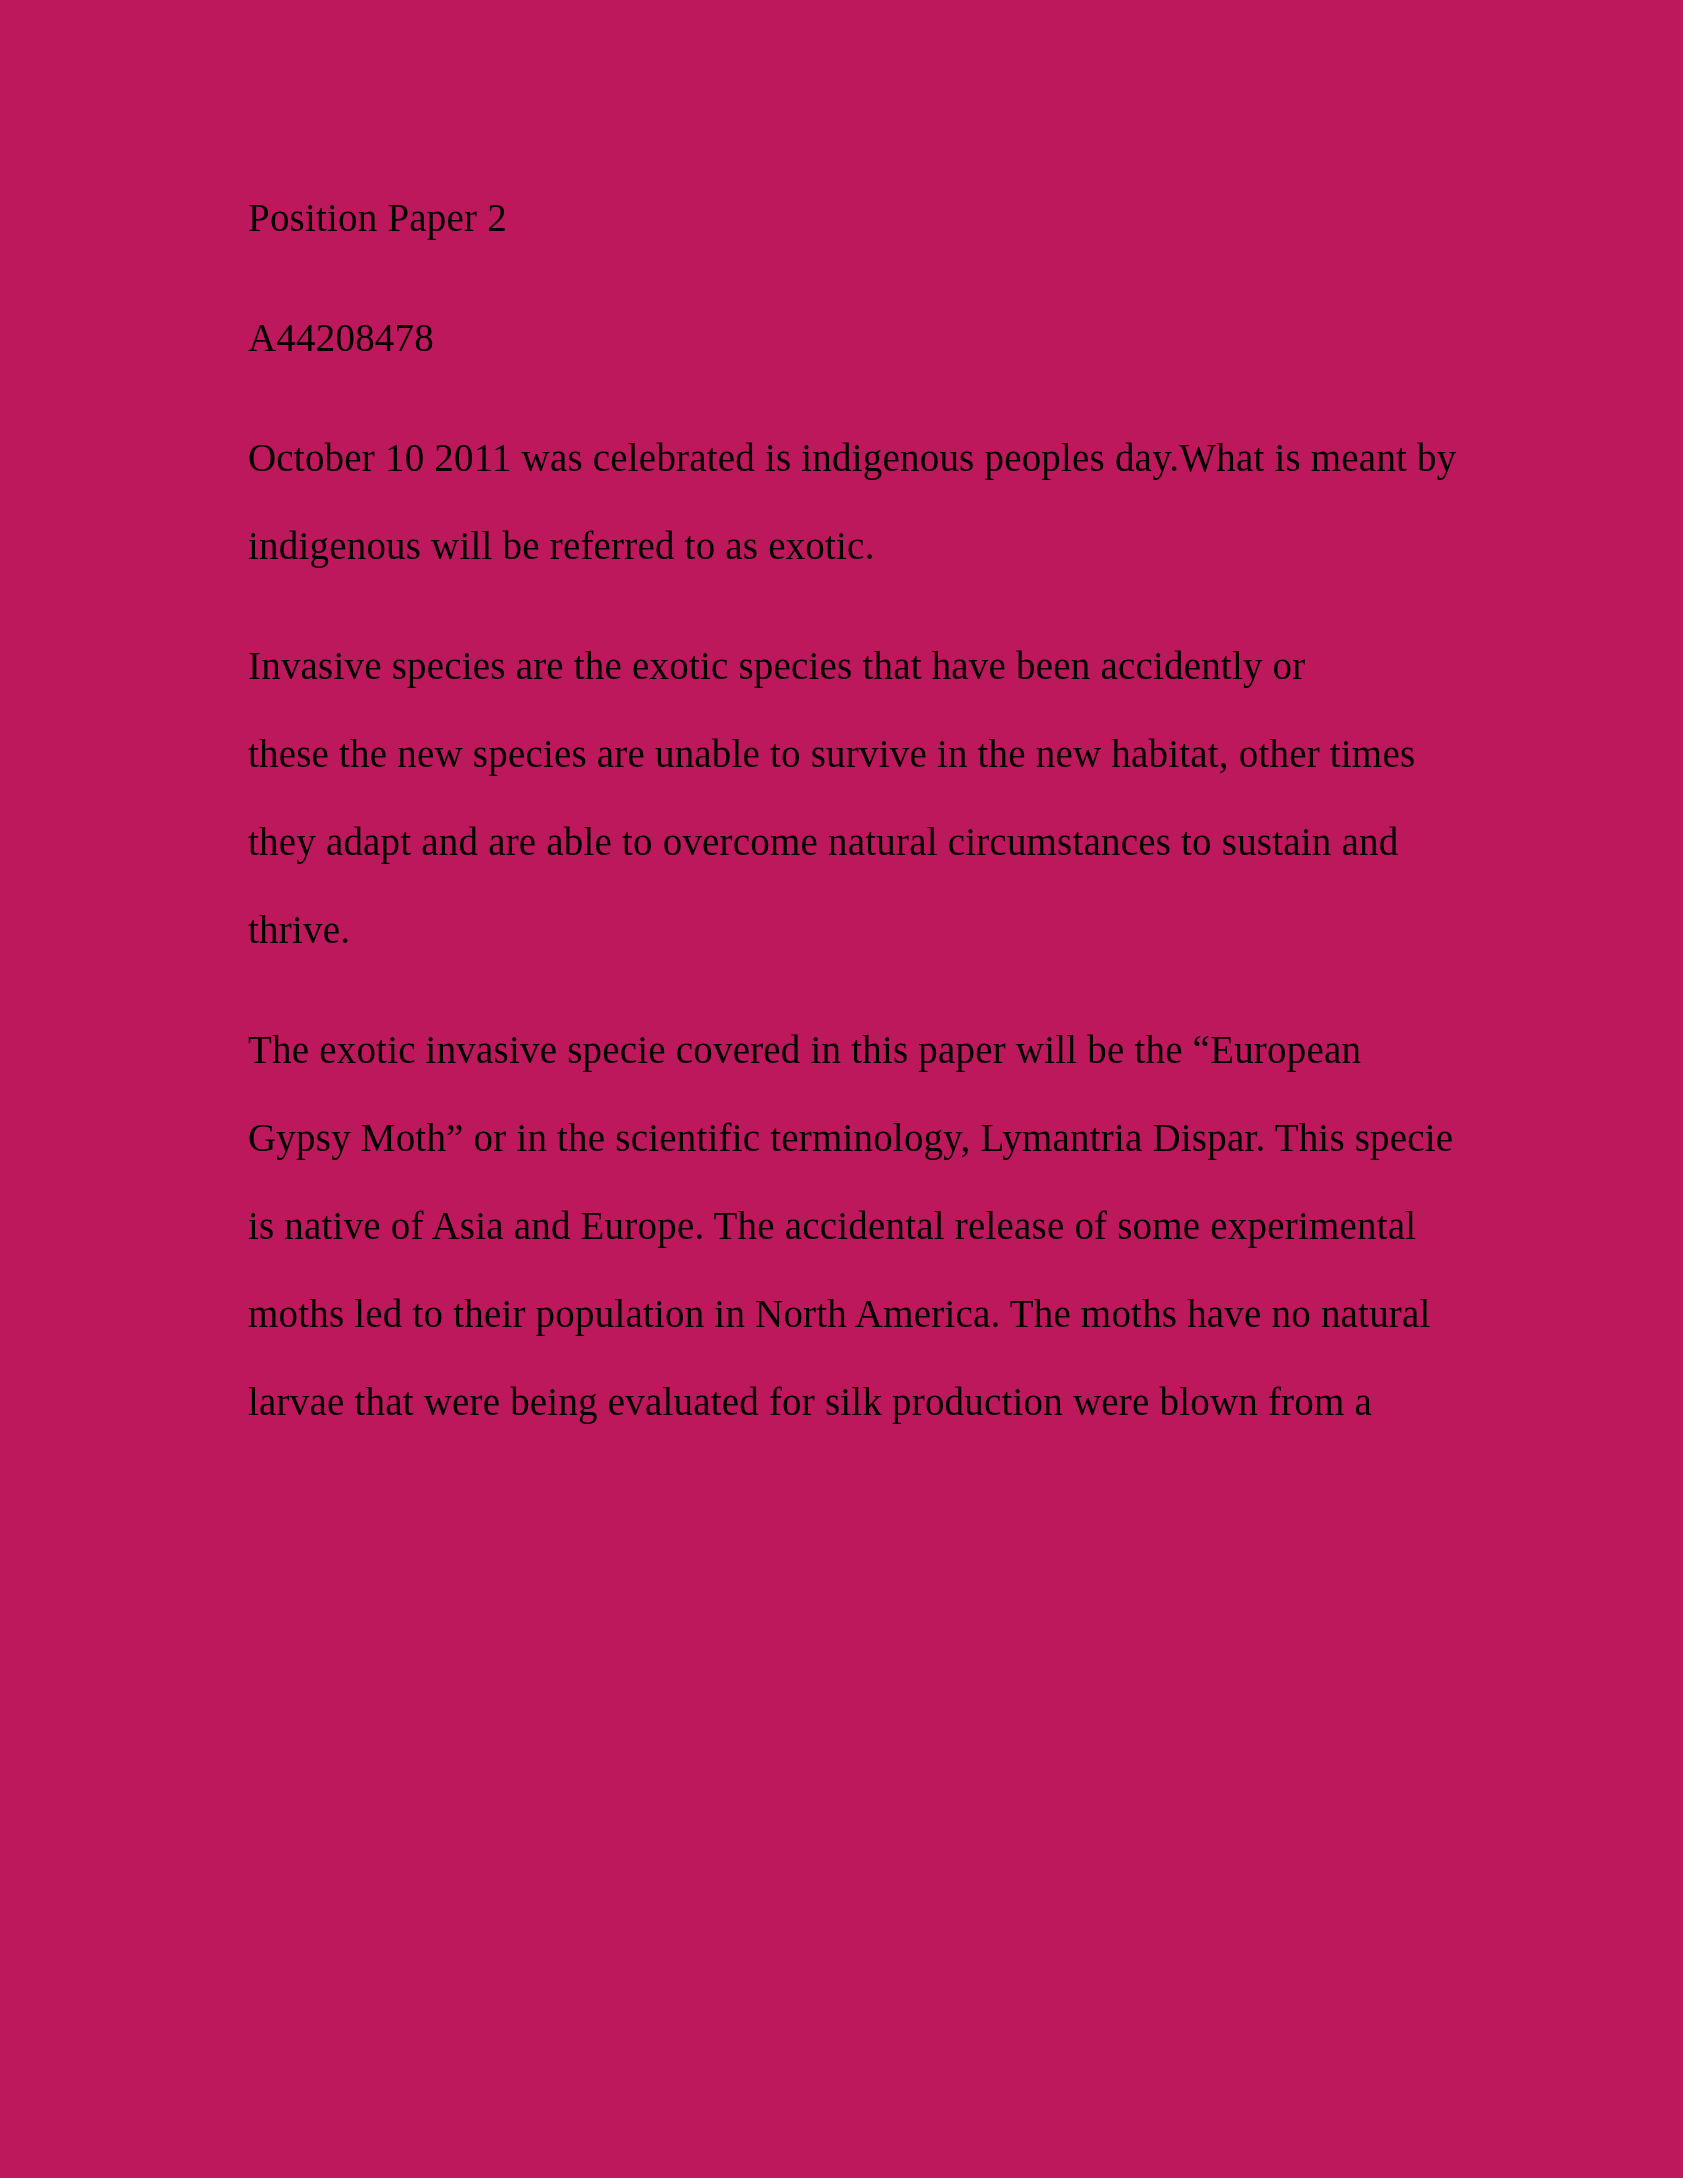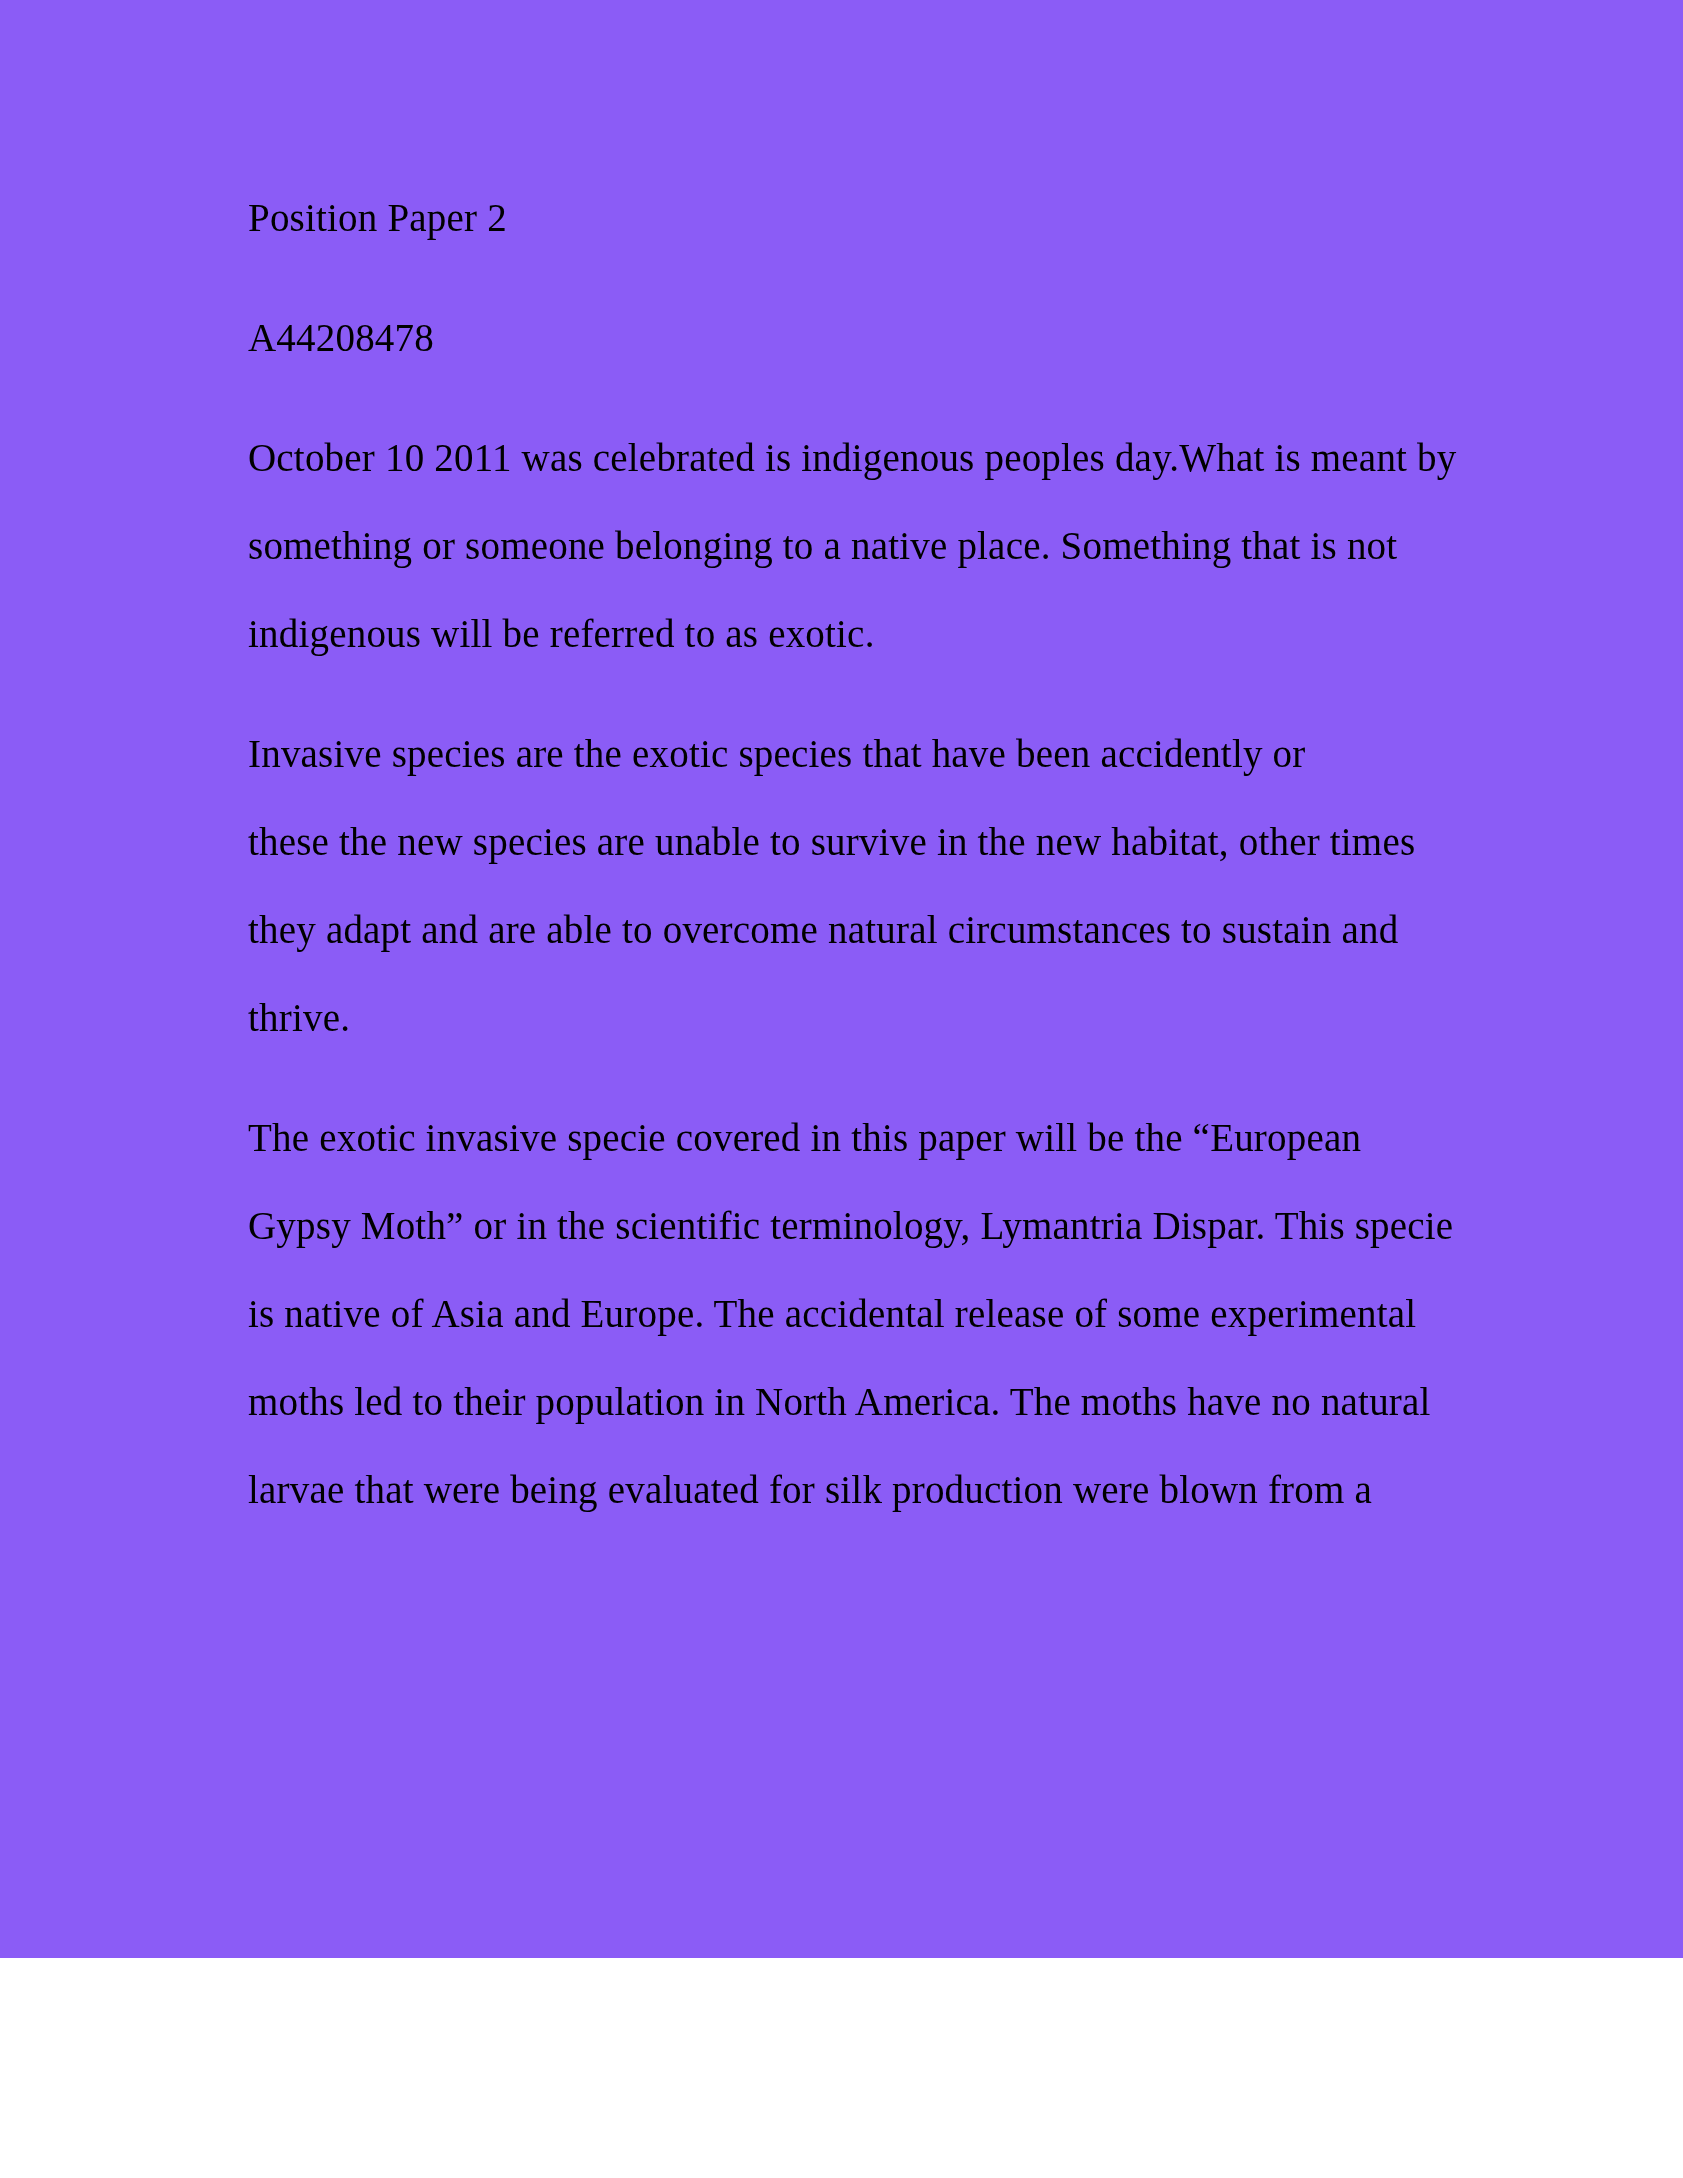--- a/index.html
+++ b/index.html
@@ -11,22 +11,22 @@
     height: 2178px;
     background: #ffffff;
     position: relative;
     overflow: hidden;
   }
   .page {
     position: absolute;
     left: 0;
     top: 0;
     width: 1683px;
-    height: 1958px;
-    background: #8b5cf6;
+    height: 2178px;
+    background: #be185d;
     color: #000000;
     font-family: "Liberation Serif", "DejaVu Serif", serif;
   }
   .content {
     position: absolute;
     left: 248px;
     top: 174px;
     width: 1193px;
   }
   .block {
@@ -50,21 +50,20 @@
       <div class="line">Position Paper 2</div>
     </div>
 
 
     <div class="block">
       <div class="line">A44208478</div>
     </div>
 
     <div class="block">
       <div class="line">October 10 2011 was celebrated is indigenous peoples day.What is meant by</div>
-      <div class="line">something or someone belonging to a native place. Something that is not</div>
       <div class="line">indigenous will be referred to as exotic.</div>
     </div>
 
     <div class="block">
       <div class="line">Invasive species are the exotic species that have been accidently or</div>
       <div class="line">these the new species are unable to survive in the new habitat, other times</div>
       <div class="line">they adapt and are able to overcome natural circumstances to sustain and</div>
       <div class="line">thrive.</div>
     </div>
 

